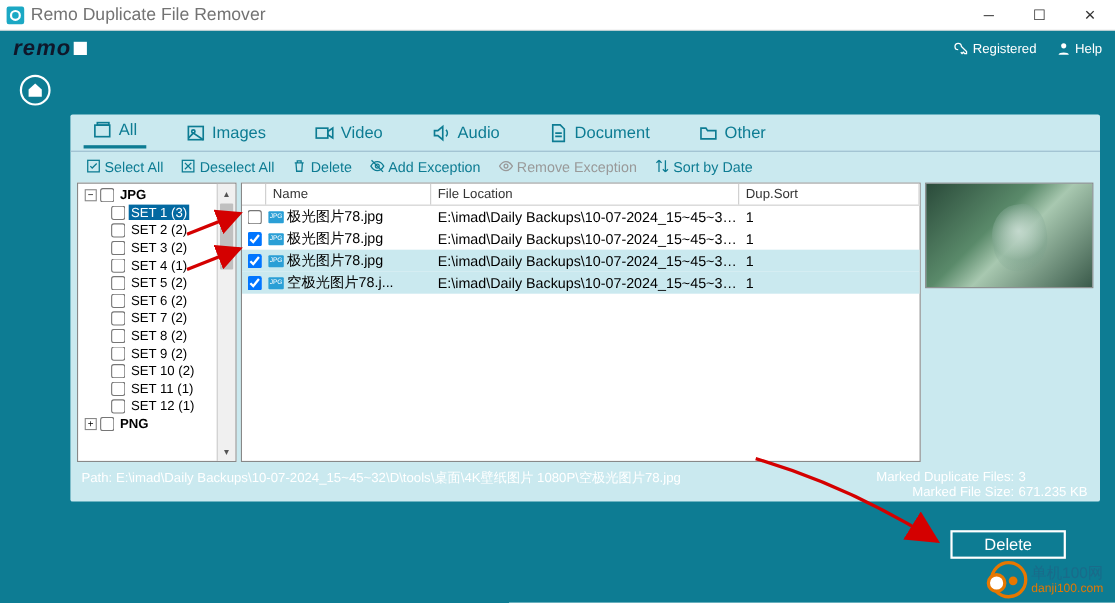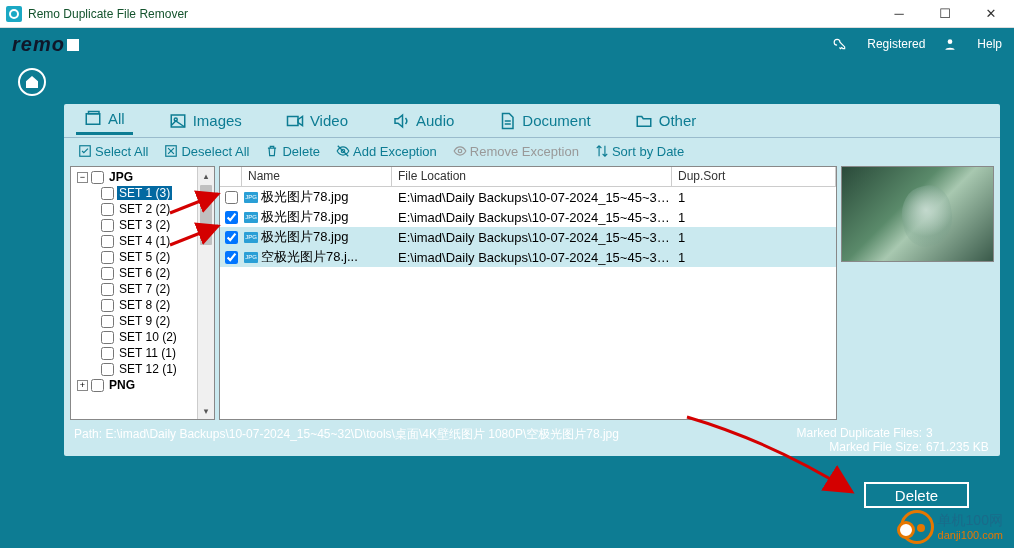--- a/index.html
+++ b/index.html
@@ -2,29 +2,29 @@
 <html><head>
 <meta charset="utf-8">
 <style>
 * { box-sizing: border-box; margin: 0; padding: 0; font-family: "Segoe UI", Arial, sans-serif; }
 body { width: 1014px; height: 548px; background: #fff; overflow: hidden; position: relative; }
 
 
 .titlebar { height: 28px; background: #fff; display: flex; align-items: center; border-bottom: 1px solid #ddd; }
 .titlebar .app-icon { width: 16px; height: 16px; margin: 0 6px; background: #1ba8c4; border-radius: 2px; position: relative; }
 .titlebar .app-icon::after { content: ''; position: absolute; left: 3px; top: 3px; width: 6px; height: 6px; border: 2px solid #fff; border-radius: 50%; }
-.titlebar .title { font-size: 12px; color: #14532d; flex: 1; }
+.titlebar .title { font-size: 16px; color: #737373; flex: 1; }
 .winbtns { display: flex; }
 .winbtn { width: 46px; height: 28px; display: flex; align-items: center; justify-content: center; font-size: 13px; color: #333; cursor: pointer; }
 
 
 .header { height: 32px; background: #0d7c93; display: flex; align-items: center; padding: 0 12px; }
 .logo { color: #0f172a; font-size: 20px; font-weight: bold; letter-spacing: 1px; font-style: italic; flex: 1; }
 .logo .sq { display: inline-block; width: 12px; height: 12px; background: #fff; margin-left: 2px; }
-.hbtn { color: #fff; font-size: 12px; display: flex; align-items: center; gap: 20px; margin-left: 18px; cursor: pointer; }
+.hbtn { color: #fff; font-size: 12px; display: flex; align-items: center; gap: 3px; margin-left: 18px; cursor: pointer; }
 .hbtn svg { width: 14px; height: 14px; fill: #fff; }
 
 
 .main { background: #0d7c93; height: 488px; padding: 8px 0 0 0; position: relative; }
 .home-btn { width: 28px; height: 28px; border: 2px solid #fff; border-radius: 50%; display: flex; align-items: center; justify-content: center; margin-left: 18px; cursor: pointer; }
 .home-btn svg { width: 16px; height: 16px; fill: #fff; }
 
 .panel { background: #cae9ef; margin: 8px 14px 0 64px; border-radius: 2px; }
 
 

